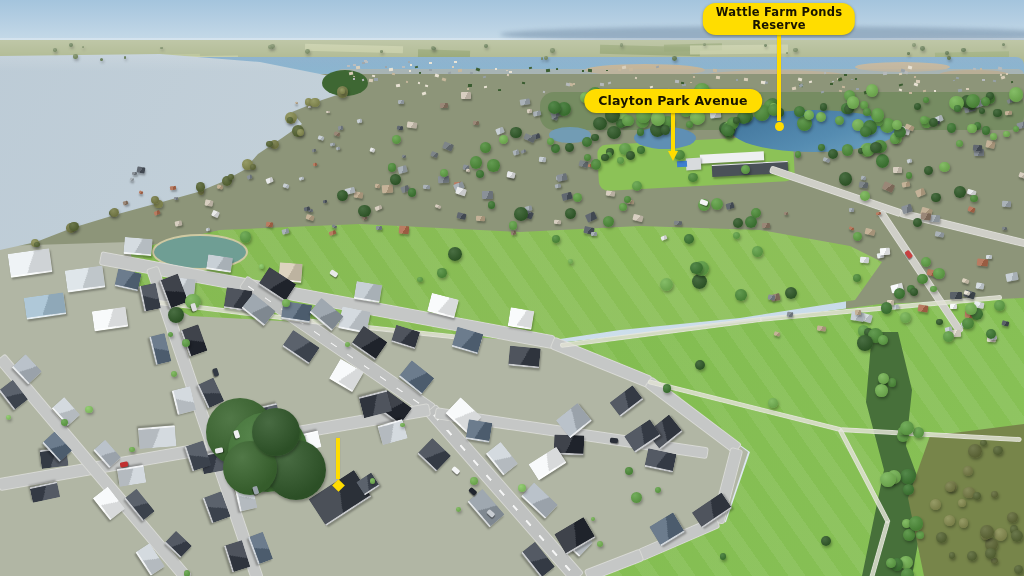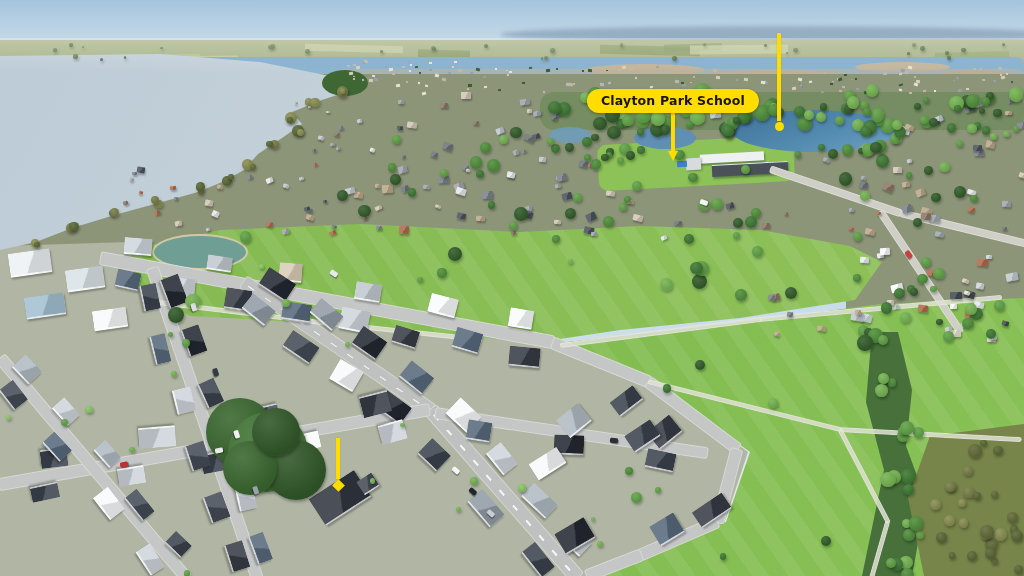--- a/index.html
+++ b/index.html
@@ -822,20 +822,22 @@
       <div style="left: 212px; top: 370px; width: 8px; height: 4.5px; background: rgb(51, 58, 68); transform: rotate(72deg); border-radius: 1.5px; box-shadow: rgba(0, 0, 0, 0.4) 1px 1px 1px;"></div>
       <div style="left: 233px; top: 432px; width: 8px; height: 4.5px; background: rgb(240, 241, 242); transform: rotate(72deg); border-radius: 1.5px; box-shadow: rgba(0, 0, 0, 0.4) 1px 1px 1px;"></div>
       <div style="left: 252px; top: 488px; width: 8px; height: 4.5px; background: rgb(154, 163, 171); transform: rotate(72deg); border-radius: 1.5px; box-shadow: rgba(0, 0, 0, 0.4) 1px 1px 1px;"></div>
       <div style="left: 330px; top: 271px; width: 8px; height: 4.5px; background: rgb(232, 233, 234); transform: rotate(34deg); border-radius: 1.5px; box-shadow: rgba(0, 0, 0, 0.4) 1px 1px 1px;"></div>
       <div style="left: 610px; top: 438px; width: 8px; height: 4.5px; background: rgb(42, 47, 56); transform: rotate(8deg); border-radius: 1.5px; box-shadow: rgba(0, 0, 0, 0.4) 1px 1px 1px;"></div>
       <div style="left: 700px; top: 200px; width: 8px; height: 4.5px; background: rgb(244, 245, 246); transform: rotate(18deg); border-radius: 1.5px; box-shadow: rgba(0, 0, 0, 0.4) 1px 1px 1px;"></div>
       <div style="left: 905px; top: 252px; width: 8px; height: 4.5px; background: rgb(200, 64, 64); transform: rotate(55deg); border-radius: 1.5px; box-shadow: rgba(0, 0, 0, 0.4) 1px 1px 1px;"></div>
     </div>
   <div style="left:0;top:38px;width:1024px;height:34px;background:linear-gradient(180deg,rgba(255,255,255,.28),rgba(255,255,255,0));pointer-events:none;"></div>
 
-  <div class="ann-box ann-1" style="left: 673px; top: 89px; background: rgb(255, 221, 0); color: rgb(24, 20, 0);">Clayton Park School</div>
+  <div class="ann-box ann-0" style="left: 779px; top: 3px; background: rgb(255, 221, 0); color: rgb(24, 20, 0);">Wattle Farm Ponds
+Reserve</div>
+  <div class="ann-box ann-1" style="left: 673px; top: 89px; background: rgb(255, 221, 0); color: rgb(24, 20, 0);">Clayton Park Avenue</div>
 <div class="leader" style="left: 777.4px; top: 33px; height: 88px; background: rgb(255, 220, 0);"></div>
     <div class="tip" style="left: 774.5px; top: 122px; width: 9px; height: 9px; border-radius: 50%; background: rgb(255, 220, 0);"></div>
     <div class="leader" style="left: 671.4px; top: 111px; height: 41px; background: rgb(255, 220, 0);"></div>
     <div class="tip" style="left: 667.5px; top: 151px; width: 0px; height: 0px; border-left: 5.5px solid transparent; border-right: 5.5px solid transparent; border-top: 10px solid rgb(255, 220, 0); background: transparent;"></div>
     <div class="leader" style="left: 336.4px; top: 438px; height: 41px; background: rgb(255, 220, 0);"></div>
     <div class="tip" style="left: 333.5px; top: 481px; width: 9px; height: 9px; background: rgb(255, 220, 0); transform: rotate(45deg);"></div>
   </div>
 
 </body></html>

